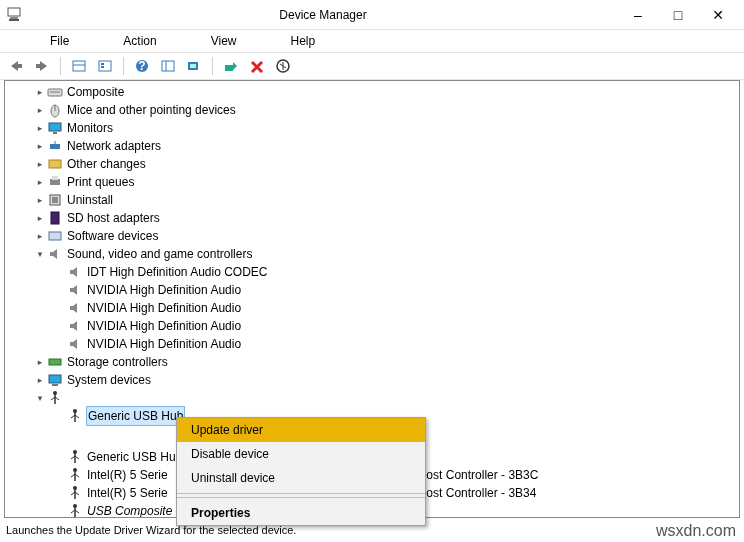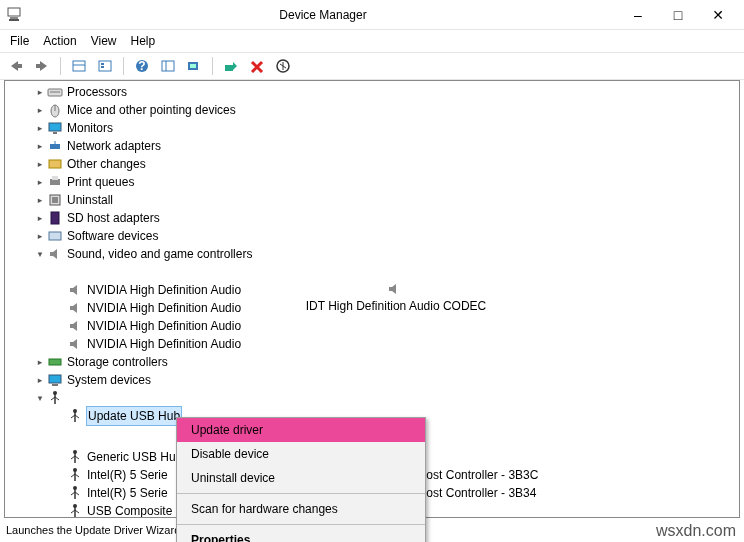--- a/index.html
+++ b/index.html
@@ -2,36 +2,36 @@
 <html><head>
 <meta charset="utf-8">
 <style>
 * { margin: 0; padding: 0; box-sizing: border-box; font-family: "Segoe UI", Tahoma, sans-serif; font-size: 12px; }
 body { width: 744px; height: 542px; background: #fff; overflow: hidden; position: relative; }
 .title-bar { display: flex; align-items: center; height: 30px; padding: 0 6px; border-bottom: 1px solid #e5e5e5; }
 .title-bar .app-icon { width: 16px; height: 16px; margin-right: 6px; }
 .title-bar .title { flex: 1; text-align: center; }
 .title-bar .win-btn { width: 40px; text-align: center; font-size: 14px; font-family: sans-serif; }
 .menu-bar { display: flex; gap: 14px; padding: 4px 10px; }
-.menu-bar span { cursor: default; }
+.menu-bar span { cursor: default; margin-left: 40px; }
 .toolbar { display: flex; align-items: center; gap: 6px; padding: 3px 6px; border-top: 1px solid #e5e5e5; border-bottom: 1px solid #e5e5e5; }
 .toolbar .tb-btn { width: 20px; height: 20px; display: flex; align-items: center; justify-content: center; }
 .tb-sep { width: 1px; height: 18px; background: #d0d0d0; margin: 0 2px; }
 .tree-area { position: absolute; top: 80px; left: 4px; right: 4px; bottom: 24px; border: 1px solid #888; background: #fff; overflow-y: scroll; overflow-x: hidden; padding: 2px 0; }
 .status-bar { position: absolute; bottom: 0; left: 0; right: 0; height: 20px; padding: 2px 6px; font-size: 11px; background: #fff; }
 .watermark { position: absolute; bottom: 2px; right: 6px; font-size: 16px; color: #555; background: rgba(255,255,255,.7); padding: 0 2px; }
 .row { display: flex; align-items: center; height: 18px; line-height: 18px; white-space: nowrap; }
 .row .arrow { width: 14px; text-align: center; color: #555; font-size: 9px; }
 .row .arrow.none { visibility: hidden; }
 .row .dev-icon { width: 16px; height: 16px; margin-right: 4px; display: flex; align-items: center; justify-content: center; }
 .row .label { }
 .row.sel .label { background: #cde8ff; outline: 1px solid #7ab7e8; padding: 0 1px; }
 .context-menu { position: absolute; background: #f2f2f2; border: 1px solid #a0a0a0; box-shadow: 2px 2px 4px rgba(0,0,0,.3); width: 250px; }
 .context-menu .cm-item { padding: 5px 14px; }
-.context-menu .cm-item.hover { background: #ec4899; }
+.context-menu .cm-item.hover { background: #eab308; }
 .context-menu .cm-sep { border-top: 1px solid #c0c0c0; margin: 3px 0; }
 .context-menu .cm-item.bold { font-weight: bold; }
 
 .mini-svg { display: block; }
 </style>
 </head>
 <body>
 
 <div class="title-bar">
   <span class="app-icon">
@@ -122,21 +122,21 @@
 
 <div class="tree-area" id="tree">
     <div class="row" style="padding-left: 28px;">
       <span class="arrow ">▸</span>
       <span class="dev-icon">
         <svg class="mini-svg" width="16" height="16" viewBox="0 0 16 16">
           <rect x="1" y="5" width="14" height="7" rx="1" fill="#ddd" stroke="#777"></rect>
           <line x1="3" y1="8" x2="13" y2="8" stroke="#777"></line>
         </svg>
       </span>
-      <span class="label">Processors</span>
+      <span class="label">Composite</span>
     </div>
     <div class="row" style="padding-left: 28px;">
       <span class="arrow ">▸</span>
       <span class="dev-icon">
         <svg class="mini-svg" width="16" height="16" viewBox="0 0 16 16">
           <ellipse cx="8" cy="9" rx="4" ry="6" fill="#ddd" stroke="#777"></ellipse>
           <line x1="8" y1="3" x2="8" y2="9" stroke="#777"></line>
         </svg>
       </span>
       <span class="label">Mice and other pointing devices</span>
@@ -210,21 +210,21 @@
     </div>
     <div class="row" style="padding-left: 28px;">
       <span class="arrow ">▾</span>
       <span class="dev-icon">
         <svg class="mini-svg" width="16" height="16" viewBox="0 0 16 16">
           <path d="M3 6 L6 6 L10 3 L10 13 L6 10 L3 10 Z" fill="#888"></path>
         </svg>
       </span>
       <span class="label">Sound, video and game controllers</span>
     </div>
-    <div class="row" style="padding-left: 48px; flex-direction: column;">
+    <div class="row" style="padding-left: 48px;">
       <span class="arrow none">▸</span>
       <span class="dev-icon">
         <svg class="mini-svg" width="16" height="16" viewBox="0 0 16 16">
           <path d="M3 6 L6 6 L10 3 L10 13 L6 10 L3 10 Z" fill="#888"></path>
         </svg>
       </span>
       <span class="label">IDT High Definition Audio CODEC</span>
     </div>
     <div class="row" style="padding-left: 48px;">
       <span class="arrow none">▸</span>
@@ -295,21 +295,21 @@
     <div class="row sel" style="padding-left: 48px;">
       <span class="arrow none">▸</span>
       <span class="dev-icon">
         <svg class="mini-svg" width="16" height="16" viewBox="0 0 16 16">
           <circle cx="8" cy="3" r="2" fill="#333"></circle>
           <line x1="8" y1="3" x2="8" y2="14" stroke="#333" stroke-width="1.5"></line>
           <line x1="8" y1="7" x2="4" y2="10" stroke="#333"></line>
           <line x1="8" y1="7" x2="12" y2="10" stroke="#333"></line>
         </svg>
       </span>
-      <span class="label">Update USB Hub</span>
+      <span class="label">Generic USB Hub</span>
     </div>
     <div class="row" style="padding-left: 48px; margin-top: 23px;">
       <span class="arrow none">▸</span>
       <span class="dev-icon">
         <svg class="mini-svg" width="16" height="16" viewBox="0 0 16 16">
           <circle cx="8" cy="3" r="2" fill="#333"></circle>
           <line x1="8" y1="3" x2="8" y2="14" stroke="#333" stroke-width="1.5"></line>
           <line x1="8" y1="7" x2="4" y2="10" stroke="#333"></line>
           <line x1="8" y1="7" x2="12" y2="10" stroke="#333"></line>
         </svg>
@@ -337,21 +337,21 @@
           <circle cx="8" cy="3" r="2" fill="#333"></circle>
           <line x1="8" y1="3" x2="8" y2="14" stroke="#333" stroke-width="1.5"></line>
           <line x1="8" y1="7" x2="4" y2="10" stroke="#333"></line>
           <line x1="8" y1="7" x2="12" y2="10" stroke="#333"></line>
         </svg>
       </span>
       <span class="label">Intel(R) 5 Serie</span>
       <span style="display: inline-block; width: 250px;"></span>
       <span>Host Controller - 3B34</span>
     </div>
-    <div class="row" style="padding-left: 48px;">
+    <div class="row" style="padding-left: 48px; font-style: italic;">
       <span class="arrow none">▸</span>
       <span class="dev-icon">
         <svg class="mini-svg" width="16" height="16" viewBox="0 0 16 16">
           <circle cx="8" cy="3" r="2" fill="#333"></circle>
           <line x1="8" y1="3" x2="8" y2="14" stroke="#333" stroke-width="1.5"></line>
           <line x1="8" y1="7" x2="4" y2="10" stroke="#333"></line>
           <line x1="8" y1="7" x2="12" y2="10" stroke="#333"></line>
         </svg>
       </span>
       <span class="label">USB Composite</span>
@@ -383,16 +383,15 @@
   </div>
 
 <div class="status-bar">Launches the Update Driver Wizard for the selected device.</div>
 <div class="watermark">wsxdn.com</div>
 
 <div class="context-menu" id="cmenu" style="left: 176px; top: 417px;">
     <div class="cm-item hover">Update driver</div>
     <div class="cm-item">Disable device</div>
     <div class="cm-item">Uninstall device</div>
     <div class="cm-sep"></div>
-    <div class="cm-item">Scan for hardware changes</div>
     <div class="cm-sep"></div>
     <div class="cm-item bold">Properties</div>
   </div>
 
 </body></html>

